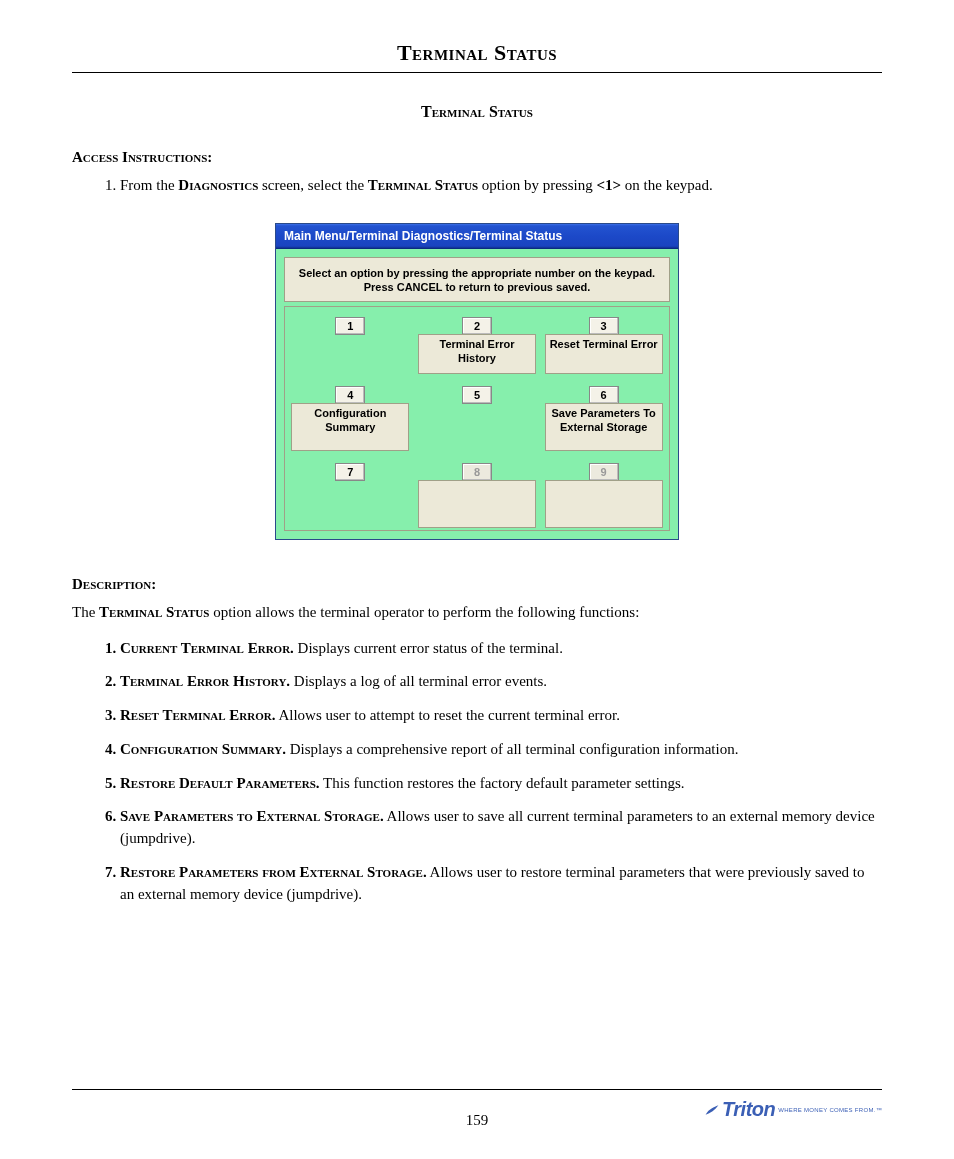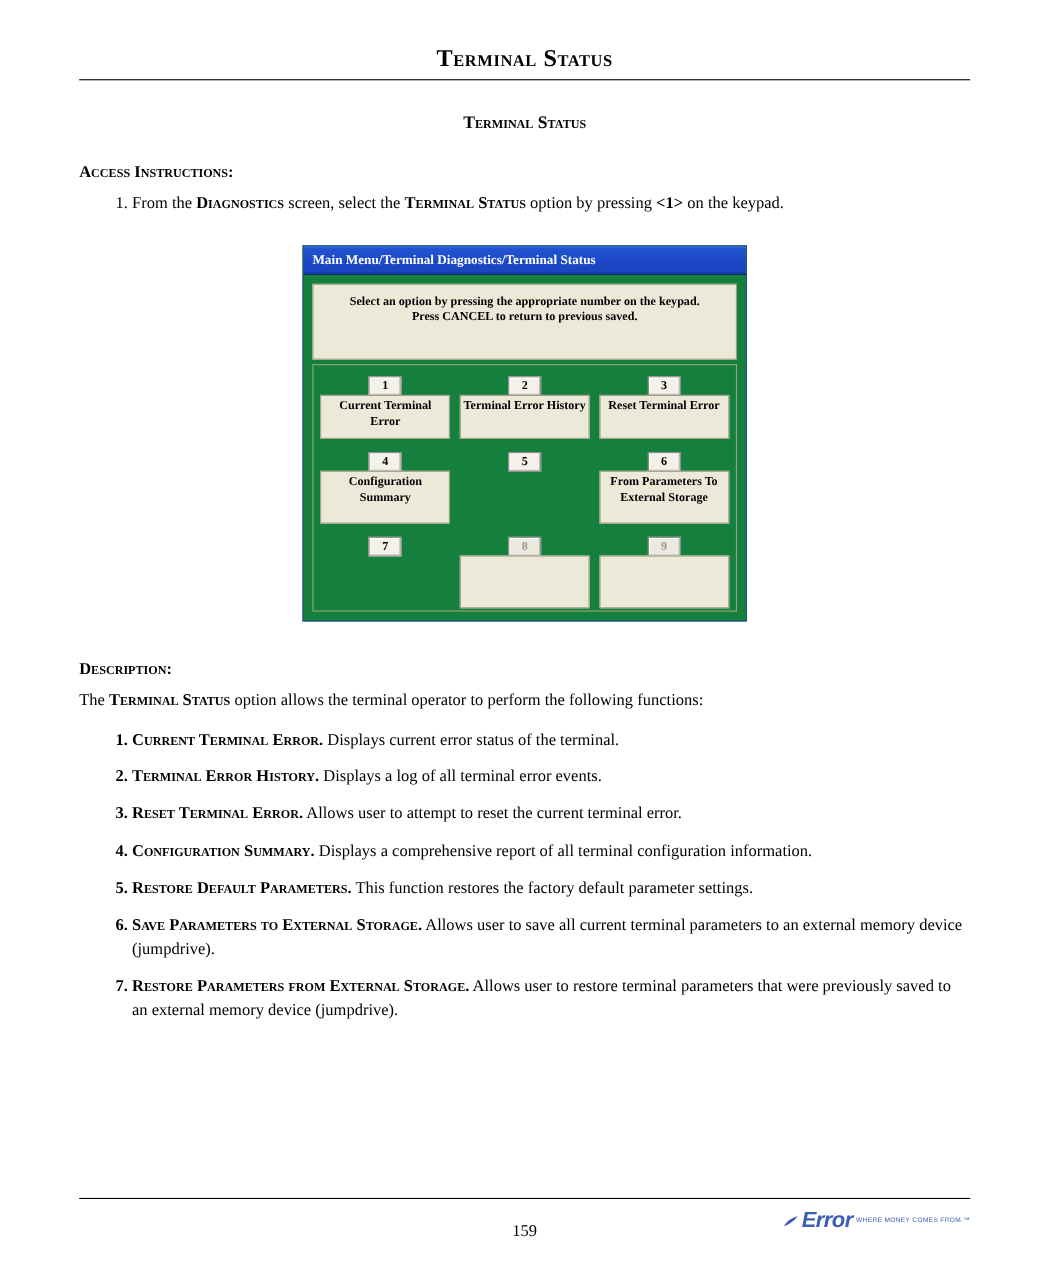--- a/index.html
+++ b/index.html
@@ -55,38 +55,38 @@
     line-height: 1.5;
   }
   .screenshot-wrap {
     display: flex;
     justify-content: center;
     margin-bottom: 36px;
   }
   .dialog {
     width: 404px;
     border: 1px solid #2a4a8a;
-    background: #15803d;
-    font-family: Liberation Serif, serif;
+    background: #86efac;
+    font-family: Liberation Sans, sans-serif;
   }
   .titlebar {
     background: linear-gradient(to bottom, #3a6ee8 0%, #2353d0 8%, #1c49c8 50%, #1a44c0 92%, #103090 100%);
     color: #fff;
     font-weight: bold;
     font-size: 12px;
     padding: 5px 8px;
     border-bottom: 1px solid #0a2a80;
   }
   .dialog-body {
     padding: 8px;
   }
   .instr-box {
     border: 1px solid #a0a088;
     background: #ece9d8;
-    padding: 8px 4px 30px 4px;
+    padding: 8px 4px 6px 4px;
     text-align: center;
     font-size: 11px;
     font-weight: bold;
     line-height: 1.35;
   }
   .options-grid {
     border: 1px solid #a0a088;
     padding: 10px 6px 2px 6px;
     margin-top: 4px;
     display: grid;
@@ -220,21 +220,20 @@
       <div class="titlebar">Main Menu/Terminal Diagnostics/Terminal Status</div>
       <div class="dialog-body">
         <div class="instr-box">
           <span>Select an option by pressing the appropriate number on the keypad.</span><br>
           <span>Press CANCEL to return to previous saved.</span>
         </div>
         <div class="options-grid">
 
           <div class="opt-cell">
             <div class="keybtn">1</div>
-            <div class="opt-label-box">Current Terminal Error</div>
           </div>
           <div class="opt-cell">
             <div class="keybtn">2</div>
             <div class="opt-label-box">Terminal Error History</div>
           </div>
           <div class="opt-cell">
             <div class="keybtn">3</div>
             <div class="opt-label-box">Reset Terminal Error</div>
           </div>
 
@@ -242,21 +241,21 @@
 
           <div class="opt-cell">
             <div class="keybtn">4</div>
             <div class="opt-label-box tall">Configuration Summary</div>
           </div>
           <div class="opt-cell">
             <div class="keybtn">5</div>
           </div>
           <div class="opt-cell">
             <div class="keybtn">6</div>
-            <div class="opt-label-box tall">From Parameters To External Storage</div>
+            <div class="opt-label-box tall">Save Parameters To External Storage</div>
           </div>
 
           <div class="row-spacer"></div>
 
           <div class="opt-cell">
             <div class="keybtn">7</div>
           </div>
           <div class="opt-cell">
             <div class="keybtn disabled">8</div>
             <div class="opt-label-box tall"></div>
@@ -287,16 +286,16 @@
   </ol>
 
 </div>
 
 <div class="footer">
   <span class="page-num">159</span>
   <div class="brand">
     <svg class="brand-icon" viewBox="0 0 20 20">
         <path d="M2 16 C6 8, 14 6, 18 4 C14 10, 8 14, 2 16 Z" fill="#3b5fb5"></path>
       </svg>
-    <span class="brand-logo">Error</span>
+    <span class="brand-logo">Triton</span>
     <span class="brand-tag">WHERE MONEY COMES FROM.™</span>
   </div>
 </div>
 
 </body></html>

